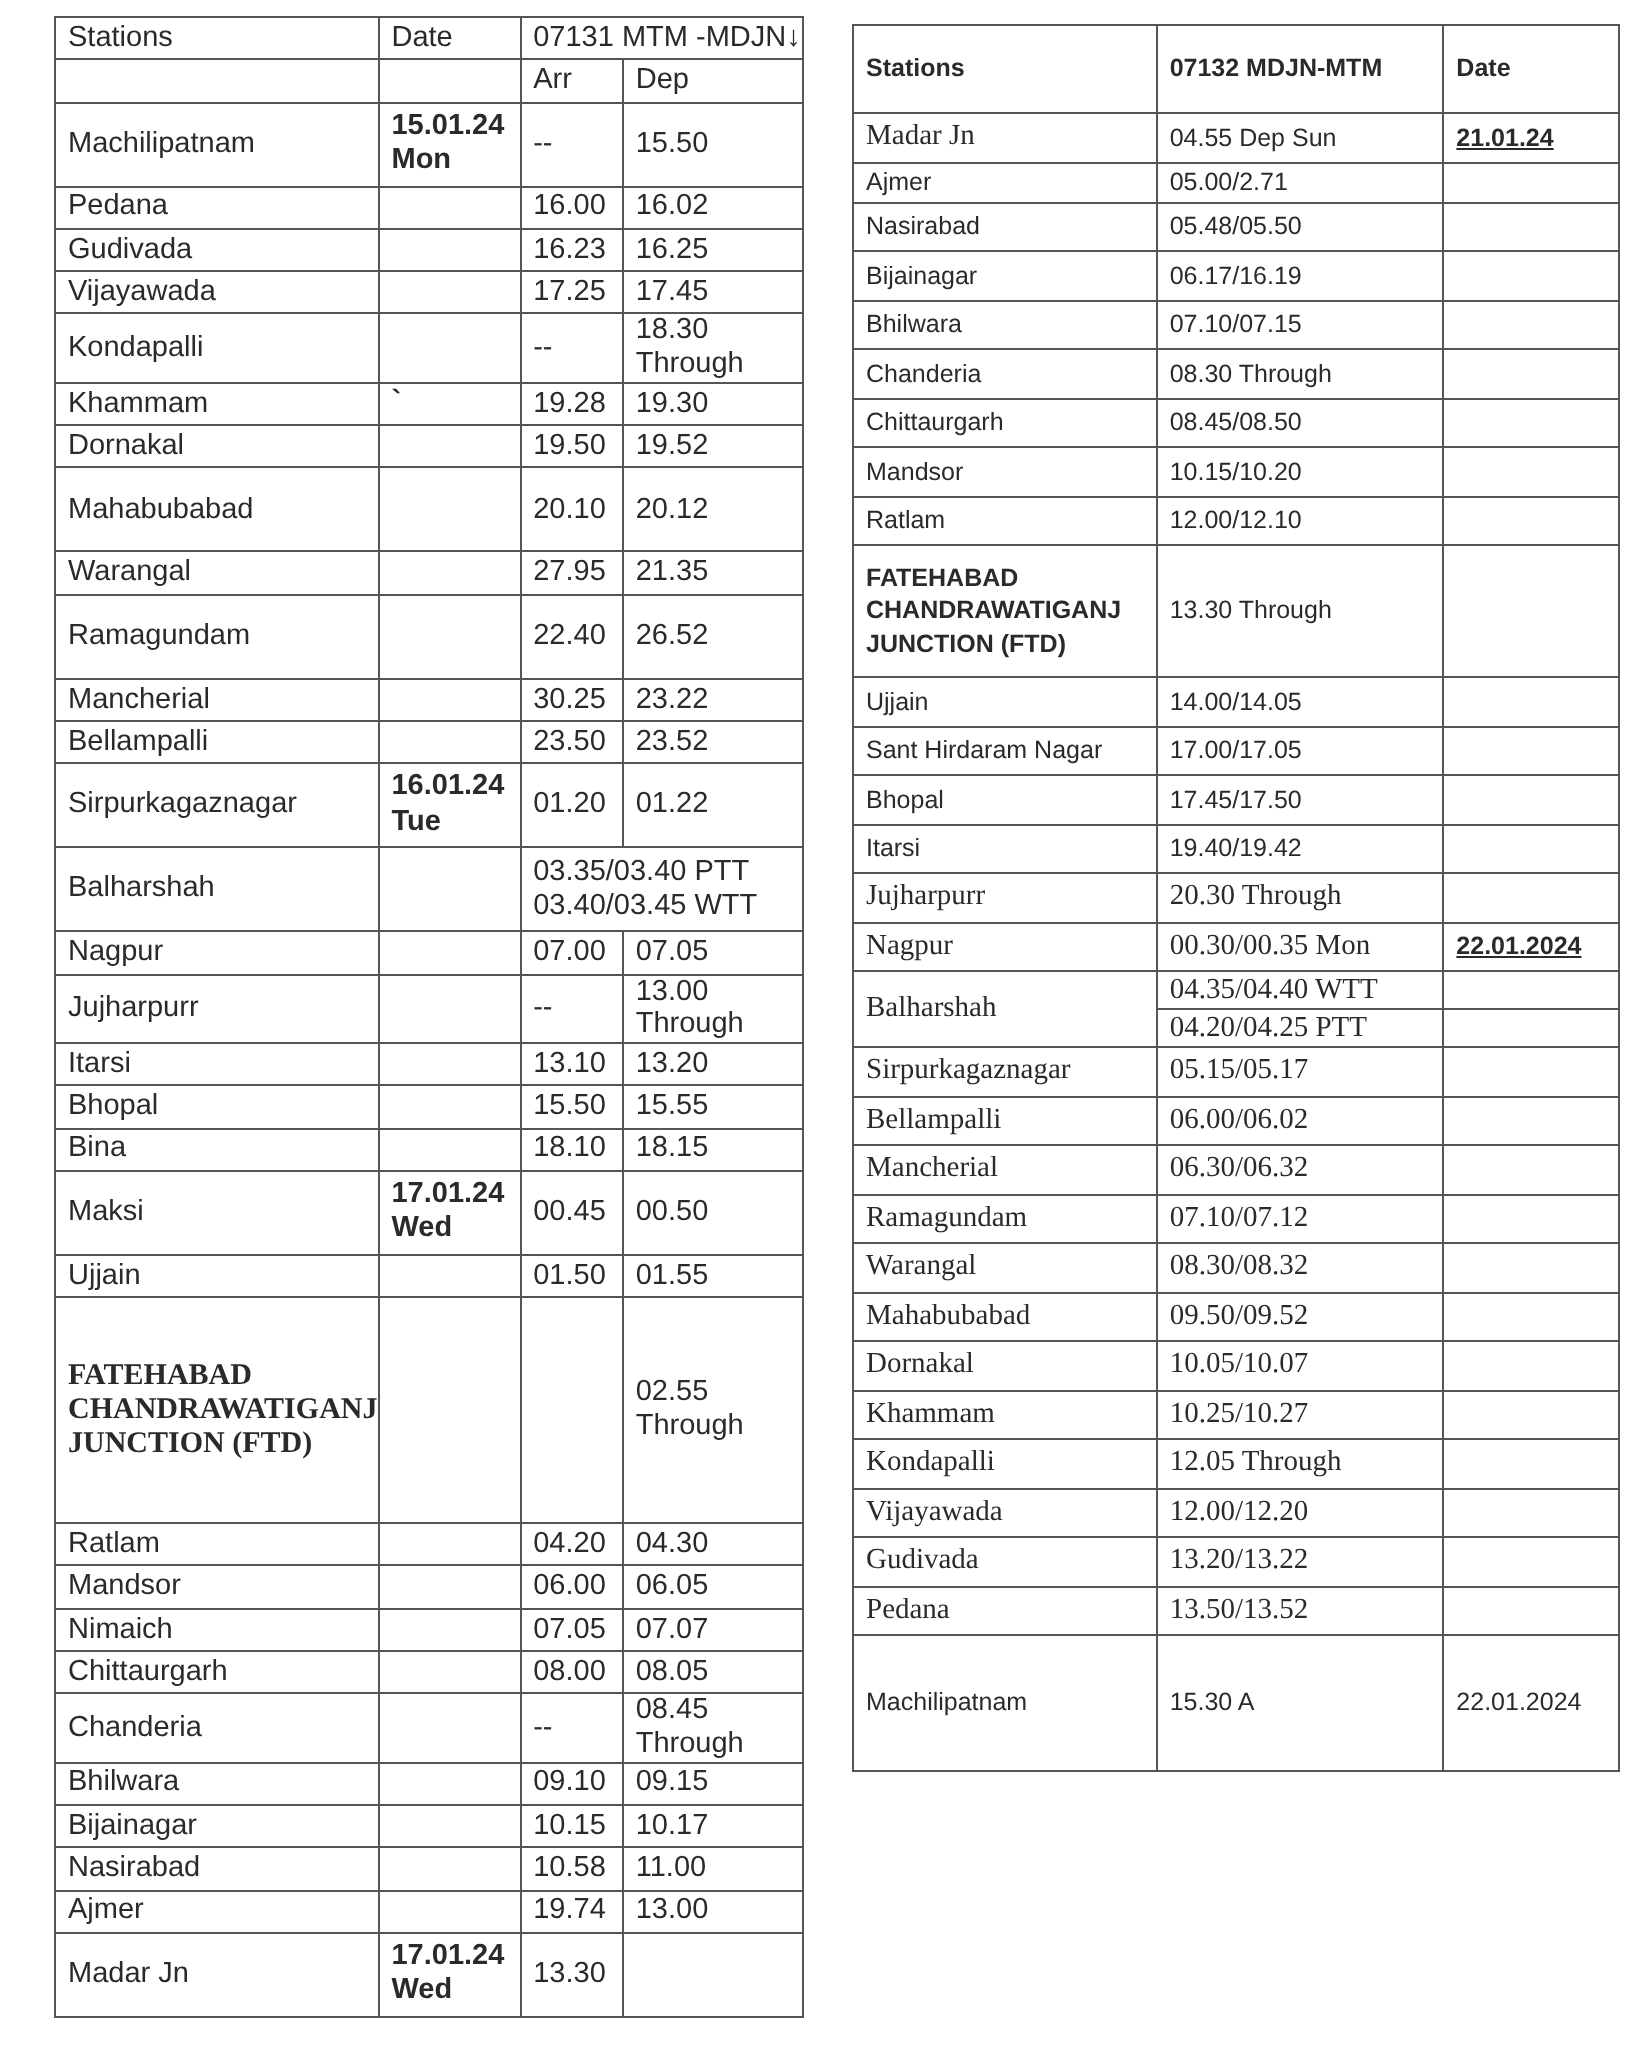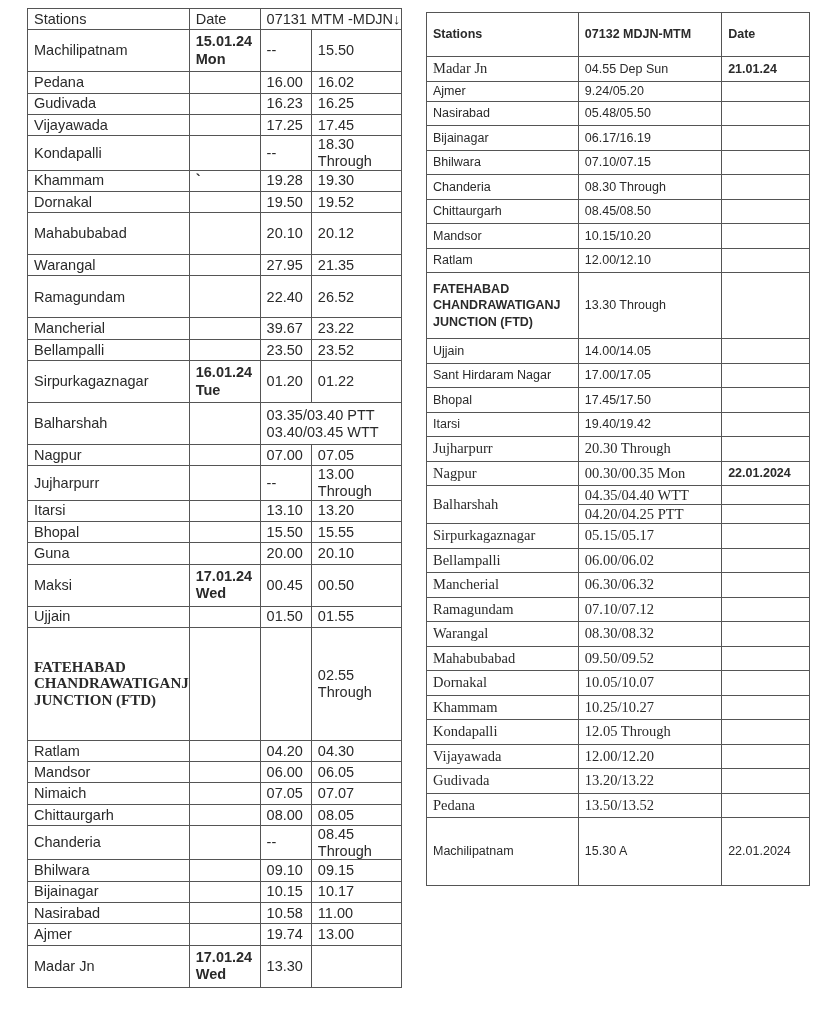--- a/index.html
+++ b/index.html
@@ -25,40 +25,46 @@
     #right-table col.c2 { width: 144px; }
     #right-table col.c3 { width: 88px; }
     #right-table tr { height: 24.5px; }
     #right-table tr.hdr { height: 44px; }
     #right-table tr.hdr td { font-weight: bold; }
     #right-table tr.small { height: 20px; }
     #right-table tr.ftd { height: 66px; }
     #right-table tr.half { height: 19px; }
     #right-table tr.last { height: 68px; }
     #right-table td.serif { font-family: "Liberation Serif", "DejaVu Serif", serif; font-size: 14.5px; }
-    #right-table td.bold { font-weight: bold; }
+    #right-table td.bold { font-weight: bold; text-decoration: underline; }
     #right-table td.ftd-name { font-weight: bold; line-height: 1.3; }
     #right-table .b { font-weight: normal; }
   </style>
 </head>
 <body>
 
 <table id="left-table">
   <colgroup>
       <col class="c1">
       <col class="c2">
       <col class="c3">
       <col class="c4">
     </colgroup>
   <tbody>
       <tr>
     <td>Stations</td>
     <td>Date</td>
     <td colspan="2">07131  MTM -MDJN↓</td>
   </tr>
+  <tr>
+    <td></td>
+    <td></td>
+    <td>Arr</td>
+    <td>Dep</td>
+  </tr>
   </tbody>
     <tbody id="left-body">
       <tr class="tall">
         <td>Machilipatnam</td>
         <td class="date">15.01.24 Mon</td>
         <td>--</td>
         <td>15.50</td>
       </tr>
       <tr>
         <td>Pedana</td>
@@ -110,21 +116,21 @@
       </tr>
       <tr class="tall">
         <td>Ramagundam</td>
         <td class="date"></td>
         <td>22.40</td>
         <td>26.52</td>
       </tr>
       <tr>
         <td>Mancherial</td>
         <td class="date"></td>
-        <td>39.67</td>
+        <td>30.25</td>
         <td>23.22</td>
       </tr>
       <tr>
         <td>Bellampalli</td>
         <td class="date"></td>
         <td>23.50</td>
         <td>23.52</td>
       </tr>
       <tr class="tall">
         <td>Sirpurkagaznagar</td>
@@ -158,24 +164,24 @@
         <td>13.10</td>
         <td>13.20</td>
       </tr>
       <tr>
         <td>Bhopal</td>
         <td class="date"></td>
         <td>15.50</td>
         <td>15.55</td>
       </tr>
       <tr>
-        <td>Guna</td>
-        <td class="date"></td>
-        <td>20.00</td>
-        <td>20.10</td>
+        <td>Bina</td>
+        <td class="date"></td>
+        <td>18.10</td>
+        <td>18.15</td>
       </tr>
       <tr class="tall">
         <td>Maksi</td>
         <td class="date">17.01.24 Wed</td>
         <td>00.45</td>
         <td>00.50</td>
       </tr>
       <tr>
         <td>Ujjain</td>
         <td class="date"></td>
@@ -265,21 +271,21 @@
   </tr>
   </tbody>
     <tbody id="right-body">
       <tr>
         <td class="serif">Madar Jn</td>
         <td><span>04.55 Dep</span> <span class="b">Sun</span></td>
         <td class="bold">21.01.24</td>
       </tr>
       <tr class="small">
         <td>Ajmer</td>
-        <td><span>9.24/05.20</span></td>
+        <td><span>05.00/2.71</span></td>
         <td></td>
       </tr>
       <tr>
         <td>Nasirabad</td>
         <td><span>05.48/05.50</span></td>
         <td></td>
       </tr>
       <tr>
         <td>Bijainagar</td>
         <td><span>06.17/16.19</span></td>

